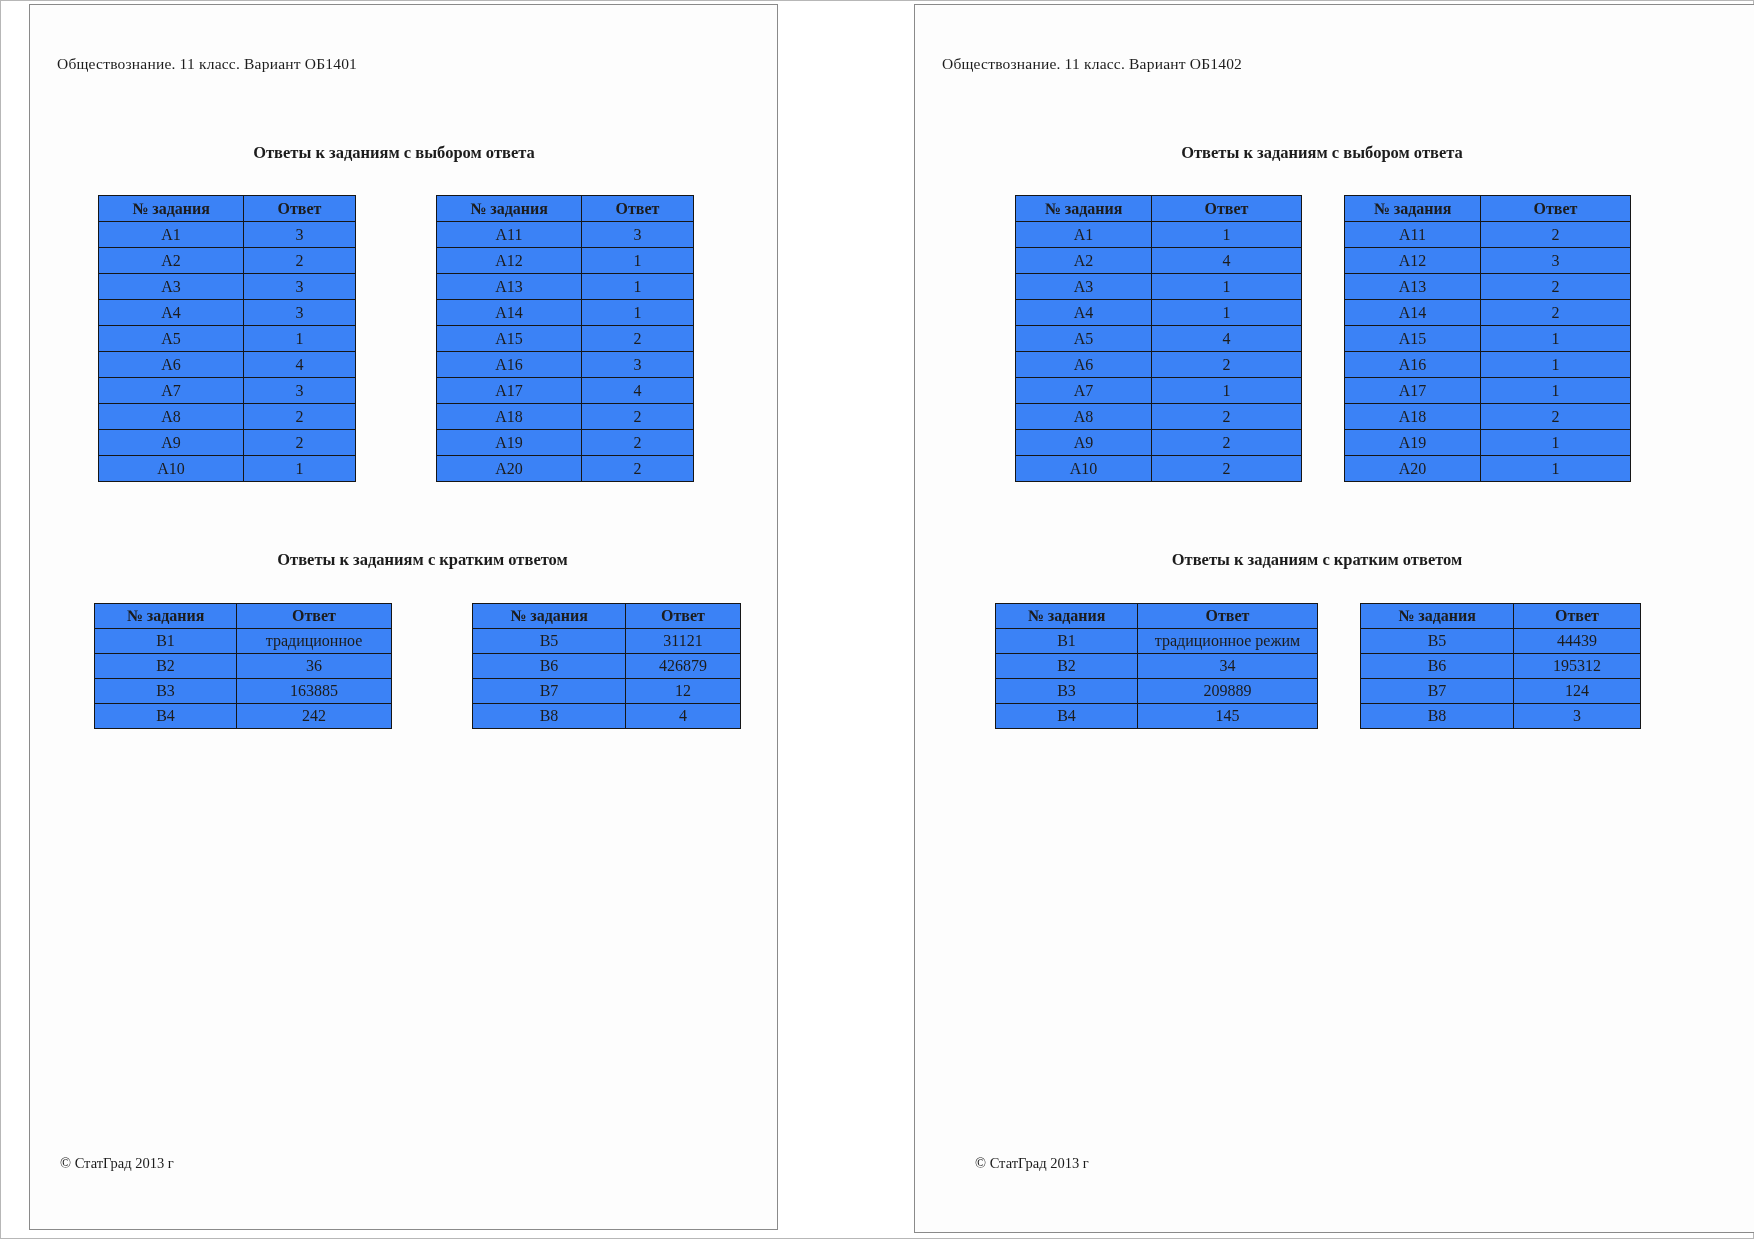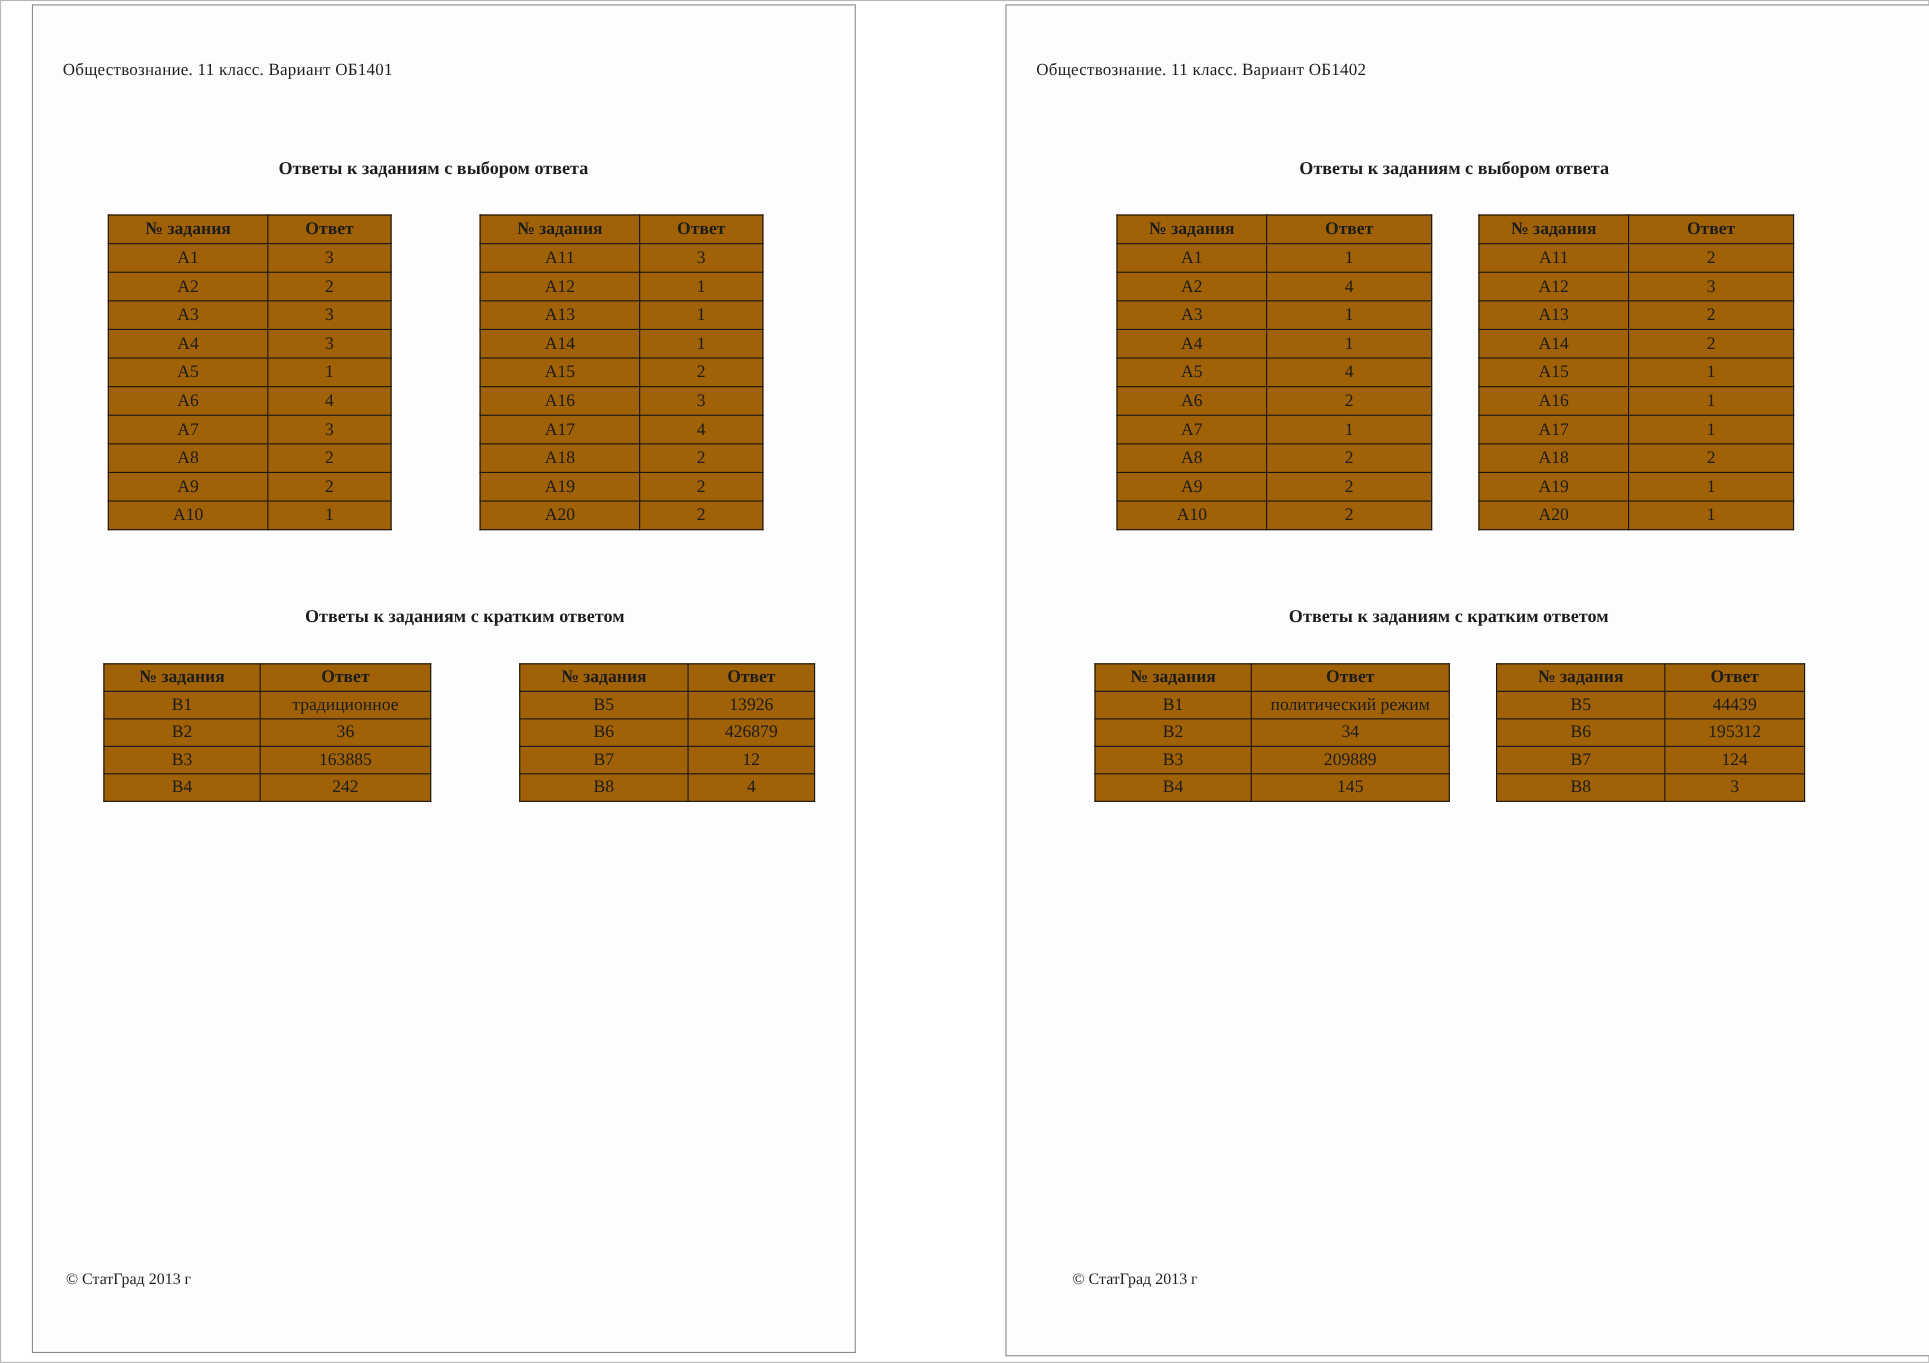--- a/index.html
+++ b/index.html
@@ -38,21 +38,21 @@
   .page-left  .title-short  { top: 533px; left: 64px;  width: 657px; }
   .page-right .title-choice { top: 126px; left: 100px; width: 614px; }
   .page-right .title-short  { top: 533px; left: 80px;  width: 644px; }
 
   .tables-row { position: absolute; display: flex; align-items: flex-start; }
   .page-left  .a-tables { top: 190px; left: 68px;  gap: 80px; }
   .page-left  .b-tables { top: 598px; left: 64px;  gap: 80px; }
   .page-right .a-tables { top: 190px; left: 100px; gap: 42px; }
   .page-right .b-tables { top: 598px; left: 80px;  gap: 42px; }
 
-  table { border-collapse: collapse; background: #a16207; table-layout: fixed; }
+  table { border-collapse: collapse; background: #3b82f6; table-layout: fixed; }
   th, td {
     border: 1px solid #161616;
     text-align: center; vertical-align: middle;
     font-size: 16px; padding: 0 6px;
     overflow: hidden; white-space: nowrap;
   }
   th { font-weight: bold; }
   .a-tables th, .a-tables td { height: 25px; }
   .b-tables th, .b-tables td { height: 24px; }
 
@@ -221,21 +221,21 @@
         </colgroup>
         <thead>
           <tr>
             <th>№ задания</th>
             <th>Ответ</th>
           </tr>
         </thead>
         <tbody>
           <tr>
             <td>В5</td>
-            <td>13926</td>
+            <td>31121</td>
           </tr>
           <tr>
             <td>В6</td>
             <td>426879</td>
           </tr>
           <tr>
             <td>В7</td>
             <td>12</td>
           </tr>
           <tr>
@@ -375,21 +375,21 @@
         </colgroup>
         <thead>
           <tr>
             <th>№ задания</th>
             <th>Ответ</th>
           </tr>
         </thead>
         <tbody>
           <tr>
             <td>В1</td>
-            <td>политический режим</td>
+            <td>традиционное режим</td>
           </tr>
           <tr>
             <td>В2</td>
             <td>34</td>
           </tr>
           <tr>
             <td>В3</td>
             <td>209889</td>
           </tr>
           <tr>

